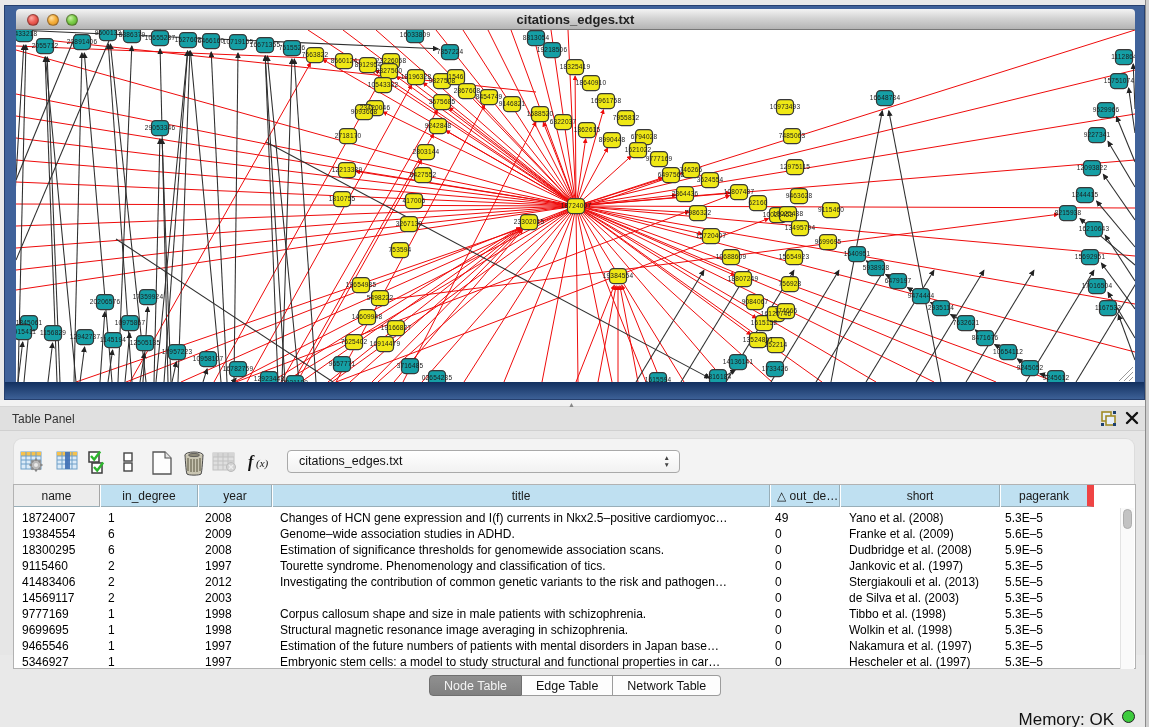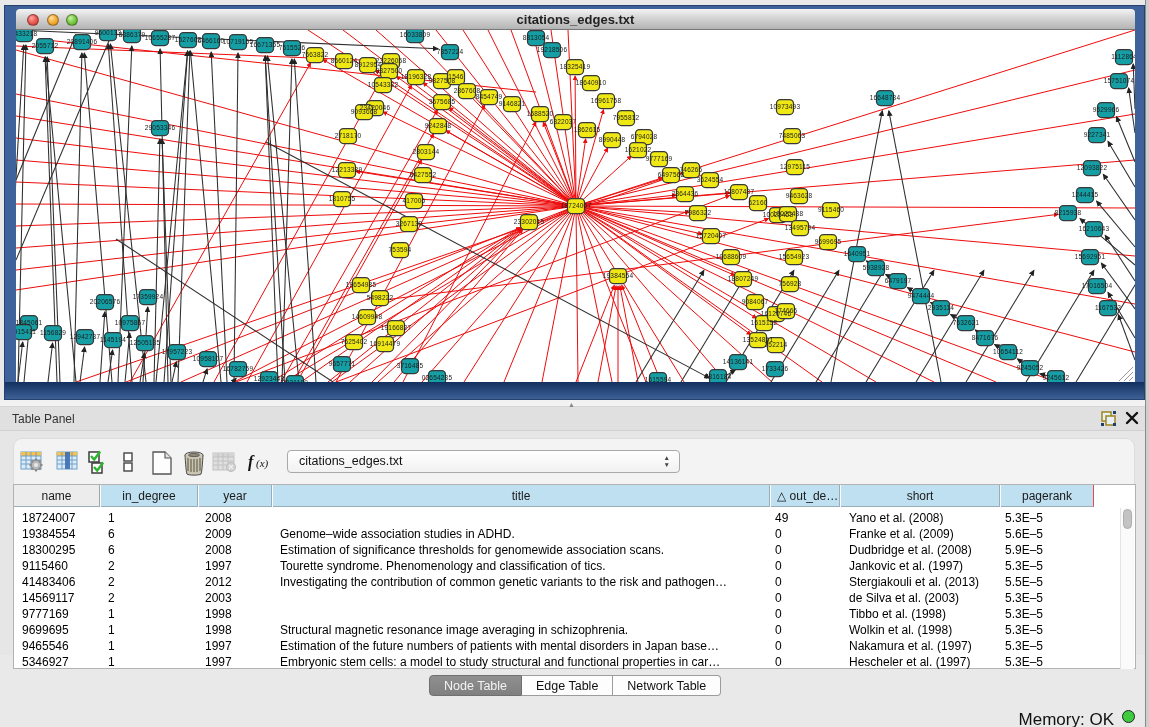--- a/index.html
+++ b/index.html
@@ -571,29 +571,30 @@
         </svg></div>
     <div id="combo">citations_edges.txt<span class="st">▲<br>▼</span></div>
   </div>
   <div id="tblwrap">
     <div class="hcell" style="left:0;width:86px;background:#ececec;border-right:1px solid #a5a5a5">name</div>
     <div class="hcell" style="left:87px;width:97px">in_degree</div>
     <div class="hcell" style="left:185px;width:73px">year</div>
     <div class="hcell" style="left:259px;width:497px">title</div>
     <div class="hcell" style="left:757px;width:69px;text-align:left;padding-left:6px">△ out_de…</div>
     <div class="hcell" style="left:827px;width:159px">short</div>
-    <div class="hcell" style="left:987px;width:93px;border-right:1px solid #ef4444">pagerank</div>
+    <div class="hcell" style="left:987px;width:93px;border-right:7px solid #ef4444">pagerank</div>
     <div id="vsb">
         <div class="th"></div>
       </div>
     <div id="rows">
         <div class="trow" style="top:26px">
           <span style="left:8px">18724007</span>
           <span style="left:94px">1</span>
           <span style="left:191px">2008</span>
+          <span style="left:266px">Changes of HCN gene expression and I(f) currents in Nkx2.5–positive cardiomyoc…</span>
           <span style="left:761px">49</span>
           <span style="left:835px">Yano et al. (2008)</span>
           <span style="left:991px">5.3E–5</span>
         </div>
         <div class="trow" style="top:42px">
           <span style="left:8px">19384554</span>
           <span style="left:94px">6</span>
           <span style="left:191px">2009</span>
           <span style="left:266px">Genome–wide association studies in ADHD.</span>
           <span style="left:761px">0</span>
@@ -632,20 +633,21 @@
           <span style="left:94px">2</span>
           <span style="left:191px">2003</span>
           <span style="left:761px">0</span>
           <span style="left:835px">de Silva et al. (2003)</span>
           <span style="left:991px">5.3E–5</span>
         </div>
         <div class="trow" style="top:122px">
           <span style="left:8px">9777169</span>
           <span style="left:94px">1</span>
           <span style="left:191px">1998</span>
+          <span style="left:266px">Corpus callosum shape and size in male patients with schizophrenia.</span>
           <span style="left:761px">0</span>
           <span style="left:835px">Tibbo et al. (1998)</span>
           <span style="left:991px">5.3E–5</span>
         </div>
         <div class="trow" style="top:138px">
           <span style="left:8px">9699695</span>
           <span style="left:94px">1</span>
           <span style="left:191px">1998</span>
           <span style="left:266px">Structural magnetic resonance image averaging in schizophrenia.</span>
           <span style="left:761px">0</span>

